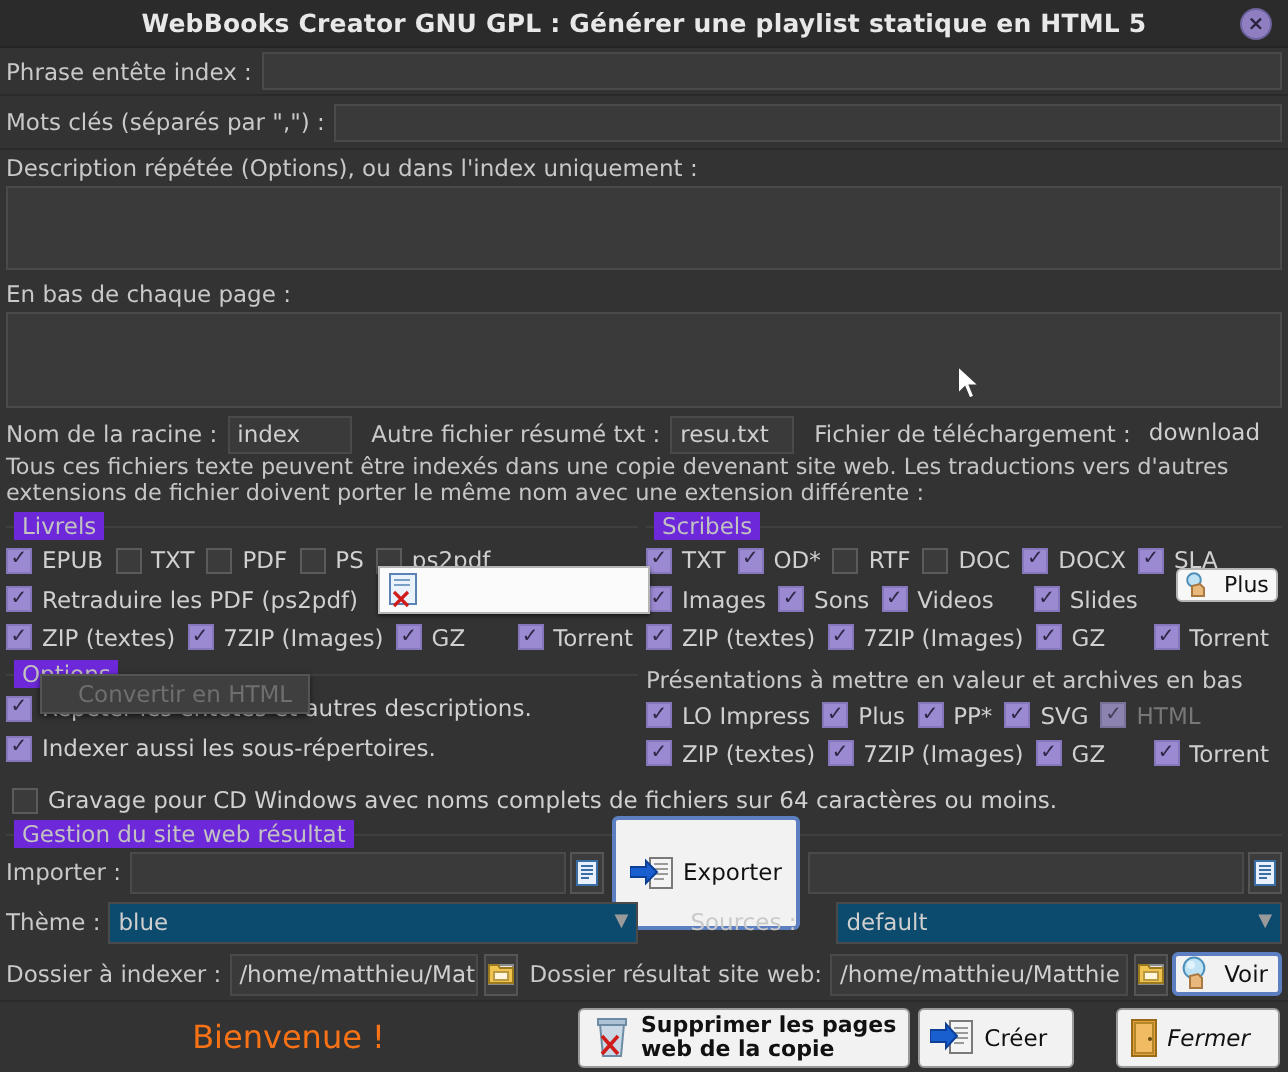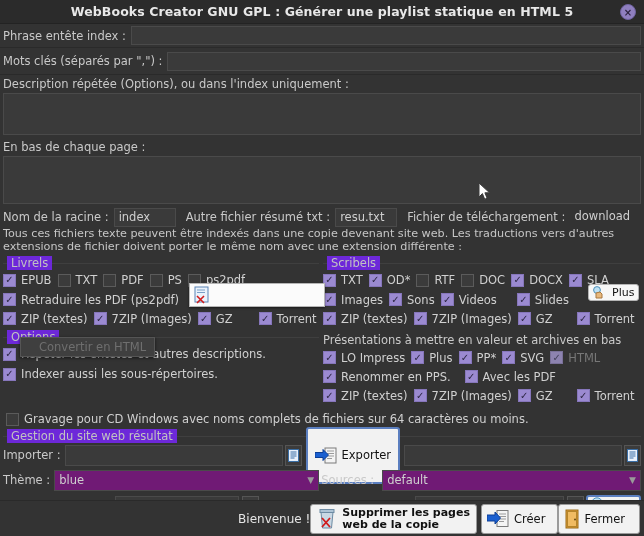--- a/index.html
+++ b/index.html
@@ -117,21 +117,21 @@
   .btn.hl { border: 2px solid #5b7fc0; padding: 18px 7px; }
 
   .iconbtn {
     background: #3c3c3c; border: 1px solid #555;
     width: 17px; height: 19px;
     display: inline-flex; align-items: center; justify-content: center;
     cursor: pointer;
   }
 
   .combo {
-    background: #701a75; border: 1px solid #4a4a4a;
+    background: #0c4a6e; border: 1px solid #4a4a4a;
     height: 21px; display: flex; align-items: center;
     color: #cfcfcf; font-size: 11.5px; padding: 0 4px;
     justify-content: space-between;
   }
   .combo .cv { overflow: hidden; white-space: nowrap; }
   .combo .arrow { color: #9a9a9a; font-size: 9px; margin-left: 4px; }
 
   
   .tooltip {
     position: absolute;
@@ -158,21 +158,21 @@
   .popmenu .mi.dis { color: #6f6f6f; }
 
   
   .statusbar {
     position: absolute; left: 0; bottom: 0; width: 644px; height: 36px;
     background: #333333;
     display: flex; align-items: center;
     border-top: 1px solid #2a2a2a;
   }
   .status-text {
-    flex: 1; text-align: right; color: #e5e5e5; font-size: 12px;
+    flex: 1; text-align: center; color: #f97316; font-size: 16px;
   }
 
   
   .cursor { position: absolute; z-index: 60; pointer-events: none; }
 </style>
 </head>
 <body>
 
 <div id="app">
 
@@ -366,30 +366,20 @@
               <i class="box on"></i>
               <span class="t">PP*</span>
             </span>
           <span class="cb">
               <i class="box on"></i>
               <span class="t">SVG</span>
             </span>
           <span class="cb disabled">
               <i class="box dis"></i>
               <span class="t">HTML</span>
-            </span>
-        </div>
-        <div class="row" style="height:19px;">
-          <span class="cb">
-              <i class="box on"></i>
-              <span class="t">Renommer en PPS.</span>
-            </span>
-          <span class="cb" style="margin-left:8px;">
-              <i class="box on"></i>
-              <span class="t">Avec les PDF</span>
             </span>
         </div>
         <div class="row" style="height:19px;">
           <span class="cb">
               <i class="box on"></i>
               <span class="t">ZIP (textes)</span>
             </span>
           <span class="cb">
               <i class="box on"></i>
               <span class="t">7ZIP (Images)</span>
@@ -452,22 +442,22 @@
           </svg>
         </span>
       </div>
 
       <div class="row" style="height:26px;">
         <span class="lbl">Thème :</span>
         <span class="combo" style="width:265px;margin-left:4px;">
           <span class="cv">blue</span>
           <span class="arrow">▼</span>
         </span>
-        <span class="lbl" style="margin-left:2px;">Sources :</span>
-        <span class="combo" style="flex:1;margin-left:8px;">
+        <span class="lbl" style="margin-left:26px;">Sources :</span>
+        <span class="combo" style="flex:1;margin-left:20px;">
           <span class="cv">default</span>
           <span class="arrow">▼</span>
         </span>
       </div>
 
       <div class="row" style="height:26px;">
         <span class="lbl">Dossier à indexer :</span>
         <span class="field" style="width:124px;margin-left:4px;height:21px;line-height:19px;">/home/matthieu/Mat</span>
         <span class="iconbtn" style="height:21px;margin-left:3px;">
           <svg width="13" height="12" viewBox="0 0 13 12">
@@ -538,21 +528,21 @@
         <rect x="10" y="1.5" width="11" height="16" fill="#f4f4f4" stroke="#7a7a7a"></rect>
         <line x1="12" y1="5" x2="19" y2="5" stroke="#9a9a9a"></line>
         <line x1="12" y1="7.5" x2="19" y2="7.5" stroke="#9a9a9a"></line>
         <line x1="12" y1="10" x2="19" y2="10" stroke="#9a9a9a"></line>
         <line x1="12" y1="12.5" x2="17" y2="12.5" stroke="#9a9a9a"></line>
         <path d="M0,6 L8,6 L8,3 L13.5,9 L8,15 L8,12 L0,12 Z" fill="#1a5fd0" stroke="#0c3f96"></path>
       </svg>
       <span>Créer</span>
     </div>
 
-    <div class="btn" style="height:30px;margin-left:0;margin-right:4px;padding:1px 14px 1px 6px;">
+    <div class="btn" style="height:30px;margin-left:21px;margin-right:4px;padding:1px 14px 1px 6px;font-style:italic;">
       <svg width="14" height="20" viewBox="0 0 14 20">
         <rect x="1" y="1" width="12" height="18" fill="#e2a23c" stroke="#9a6b16"></rect>
         <rect x="2.5" y="2.5" width="9" height="15" fill="#f0bb62" stroke="#b5852a"></rect>
         <circle cx="10" cy="10.5" r="1" fill="#6a4a10"></circle>
       </svg>
       <span>Fermer</span>
     </div>
   </div>
 
   <div class="cursor" style="left:478px;top:182px;">

